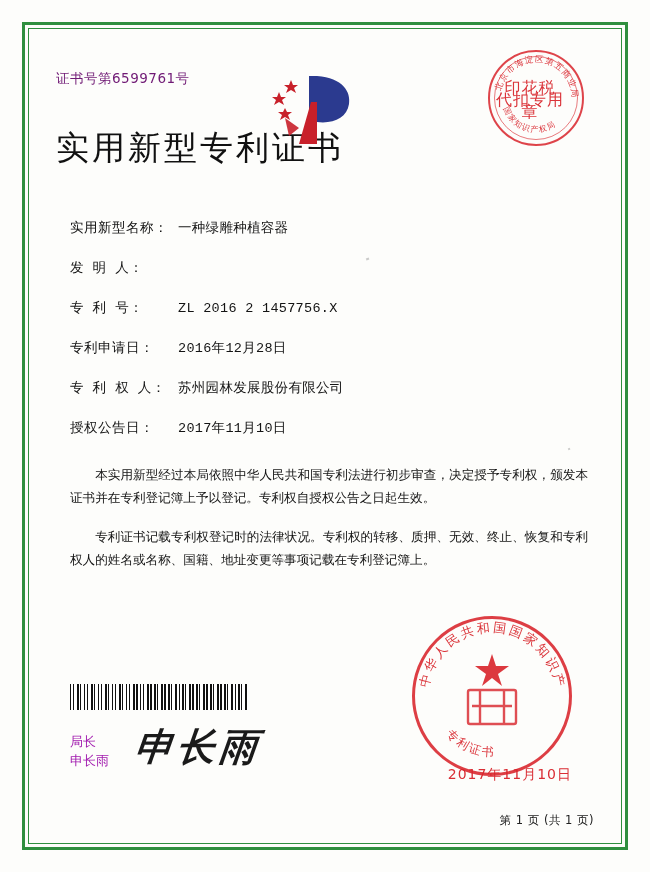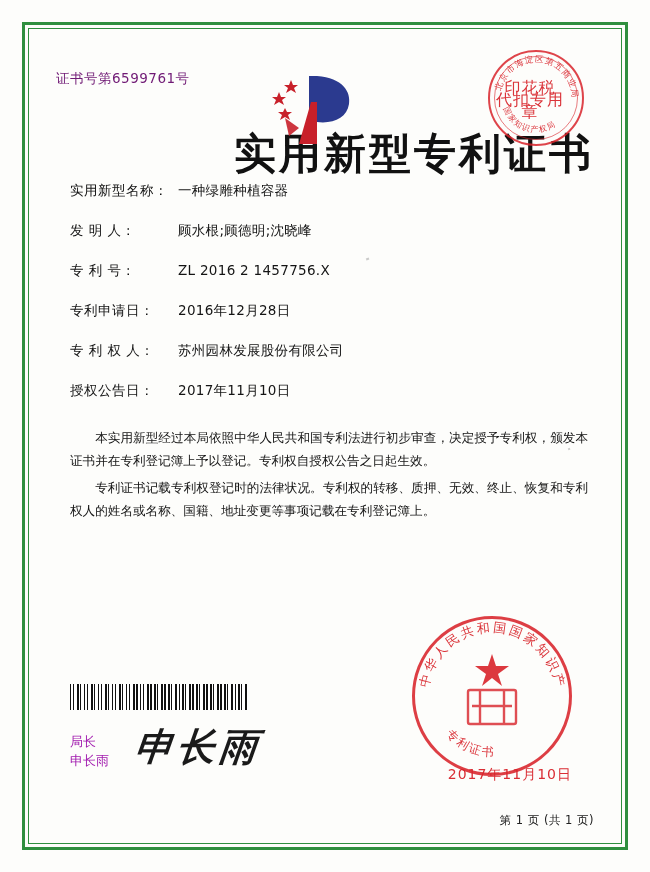--- a/index.html
+++ b/index.html
@@ -102,32 +102,34 @@
     text-align: center;
     color: #d8232a;
     font-size: 16px;
     line-height: 12px;
     letter-spacing: 1px;
     opacity: 0.92;
   }
 
   
   .title {
-    text-align: right;
-    font-size: 42px;
-    font-weight: bold;
+    text-align: left;
+    font-size: 33px;
+    font-weight: normal;
     letter-spacing: 3px;
     color: #111;
     margin-top: 38px;
     font-family: "DejaVu Sans", "Liberation Sans", sans-serif;
   }
 
   
   .fields {
+    margin-top: 48px;
     padding-left: 14px;
+    font-family: Liberation Mono, monospace;
   }
   .field-row {
     display: flex;
     align-items: baseline;
     margin-bottom: 22px;
     font-size: 13.5px;
     color: #141414;
   }
   .field-label {
     width: 108px;
@@ -144,21 +146,21 @@
   .body-text {
     margin-top: 26px;
     padding-left: 14px;
     padding-right: 6px;
     font-size: 12.6px;
     line-height: 23px;
     color: #141414;
     text-align: justify;
   }
   .body-text p {
-    margin: 4px 0 4px 0;
+    margin: 16px 0 4px 0;
     text-indent: 2em;
   }
 
   
   .barcode {
     position: absolute;
     left: 14px;
     bottom: 122px;
     width: 178px;
     height: 26px;
@@ -291,21 +293,20 @@
 
     <div class="fields">
 
       <div class="field-row">
         <div class="field-label">实用新型名称：</div>
         <div class="field-value">一种绿雕种植容器</div>
       </div>
 
       <div class="field-row">
         <div class="field-label">发 明 人：</div>
-        <div class="field-value">顾水根;顾德明;沈晓峰</div>
       </div>
 
       <div class="field-row">
         <div class="field-label">专 利 号：</div>
         <div class="field-value">ZL 2016 2 1457756.X</div>
       </div>
 
       <div class="field-row">
         <div class="field-label">专利申请日：</div>
         <div class="field-value">2016年12月28日</div>

